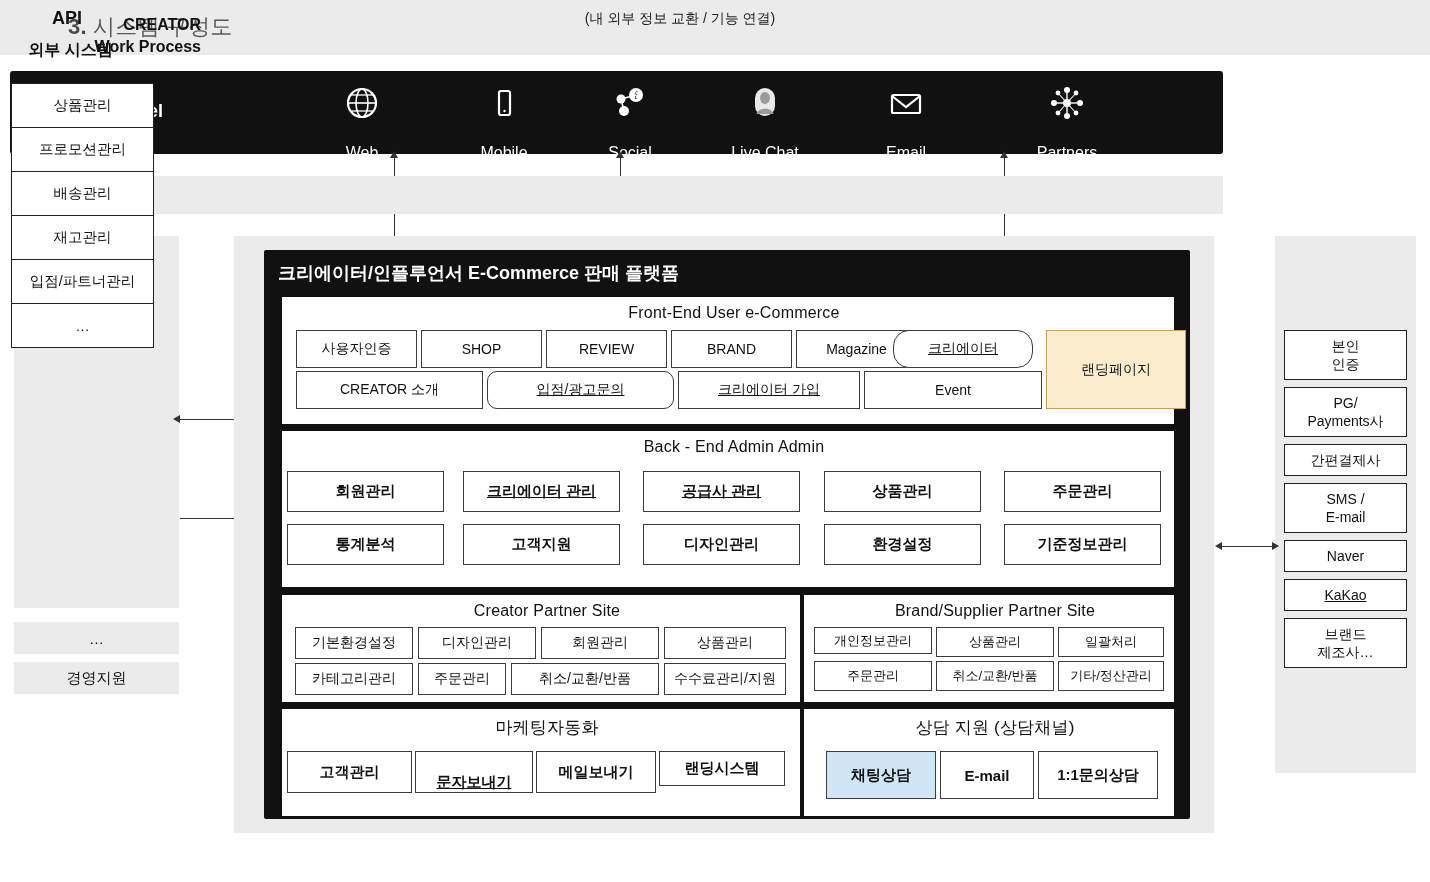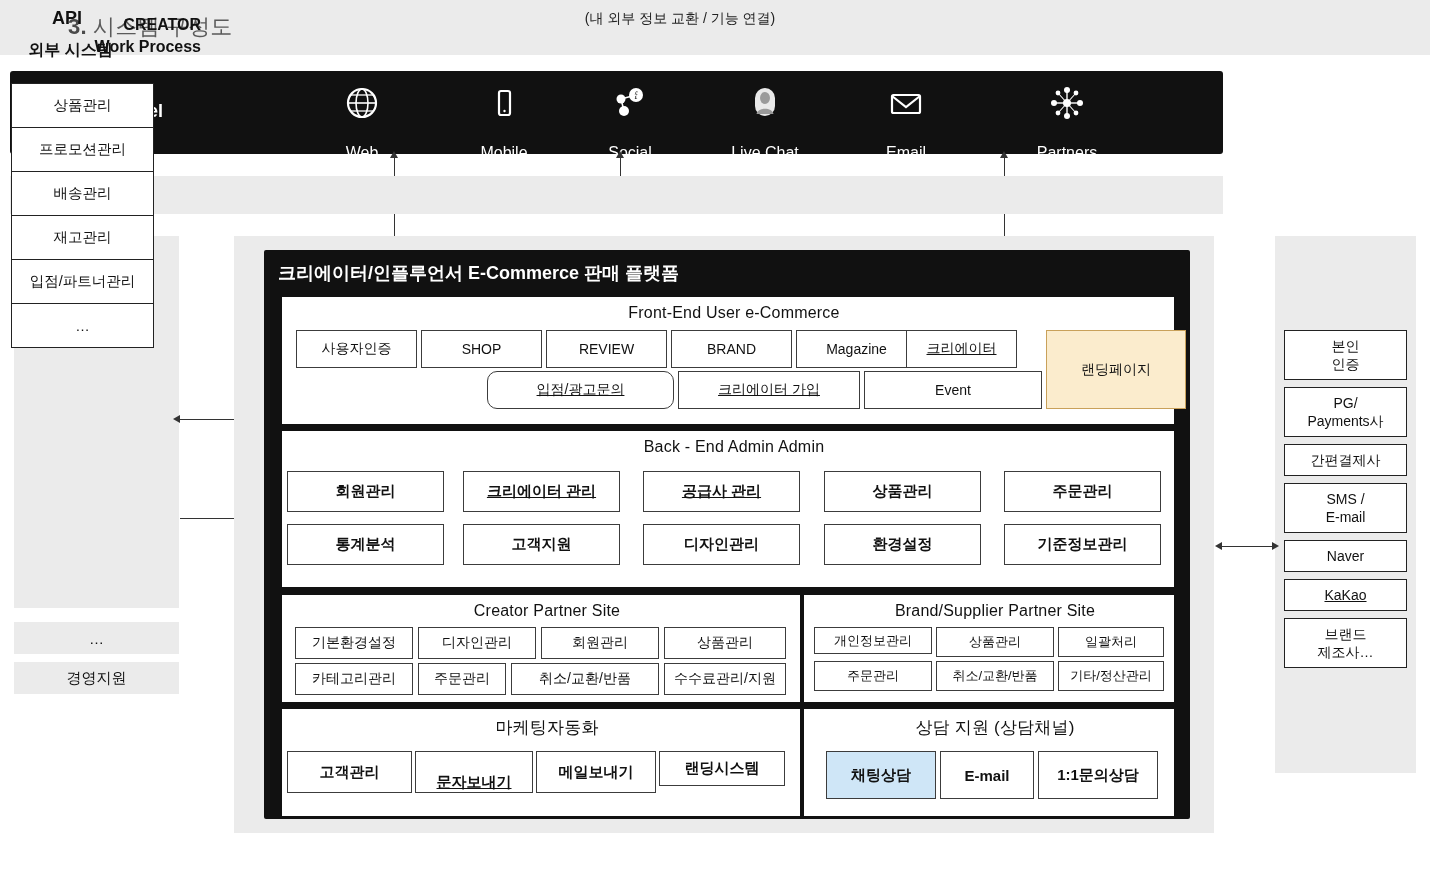--- a/index.html
+++ b/index.html
@@ -463,27 +463,30 @@
     </div>
   <div class="btn" style="left:264px; top:33px; width:121px; height:38px;">
       <span>REVIEW</span>
     </div>
   <div class="btn" style="left:389px; top:33px; width:121px; height:38px;">
       <span>BRAND</span>
     </div>
   <div class="btn" style="left:514px; top:33px; width:121px; height:38px;">
       <span>Magazine</span>
     </div>
-  <div class="btn" style="left:624px; top:33px; width:111px; height:38px;">
+  <div class="btn" style="left:611px; top:33px; width:140px; height:38px;border-radius:16px;">
       <span class="ul">크리에이터</span>
     </div>
   <div class="btn highlight-yellow" style="left:764px; top:33px; width:140px; height:79px;">
       <span>랜딩페이지</span>
     </div>
 
+  <div class="btn" style="left:14px; top:74px; width:187px; height:38px;">
+      <span>CREATOR 소개</span>
+    </div>
   <div class="btn" style="left:205px; top:74px; width:187px; height:38px;border-radius:10px;">
       <span class="ul">입점/광고문의</span>
     </div>
   <div class="btn" style="left:396px; top:74px; width:182px; height:38px;">
       <span class="ul">크리에이터 가입</span>
     </div>
   <div class="btn" style="left:582px; top:74px; width:178px; height:38px;">
       <span>Event</span>
     </div>
 </div>

